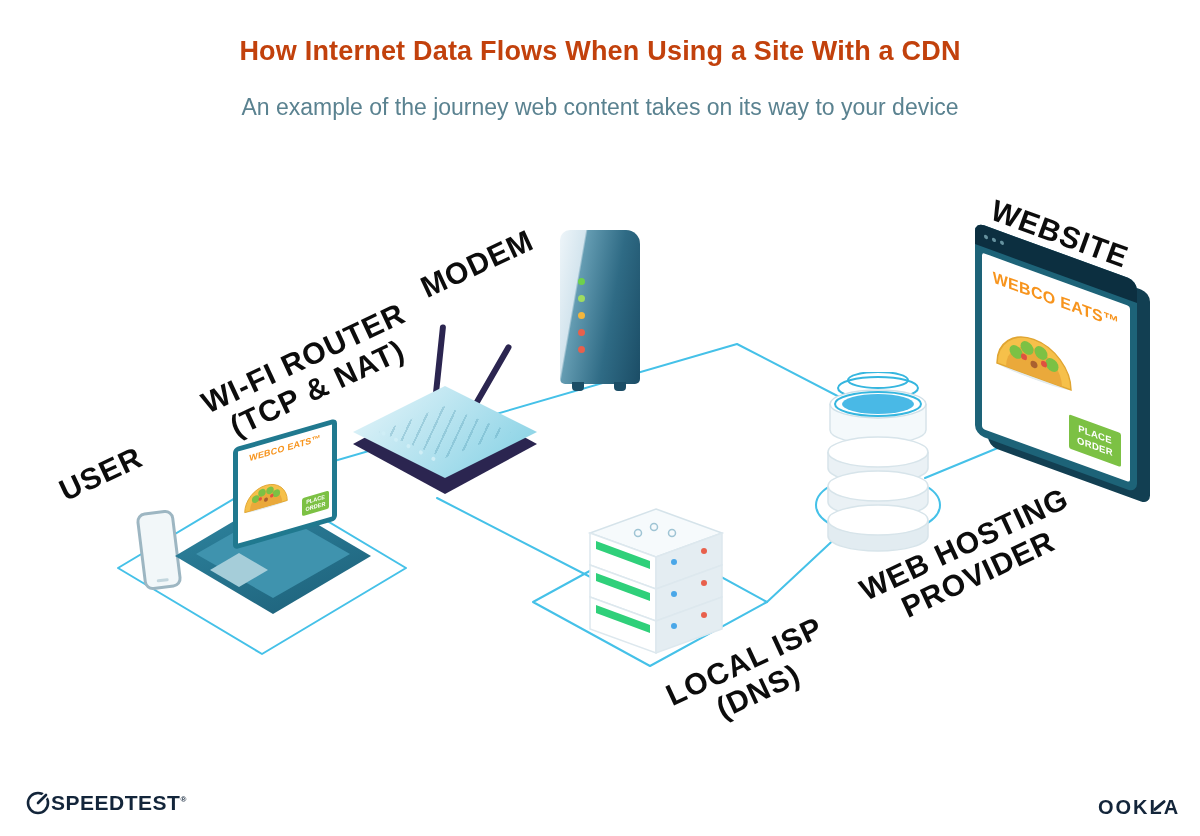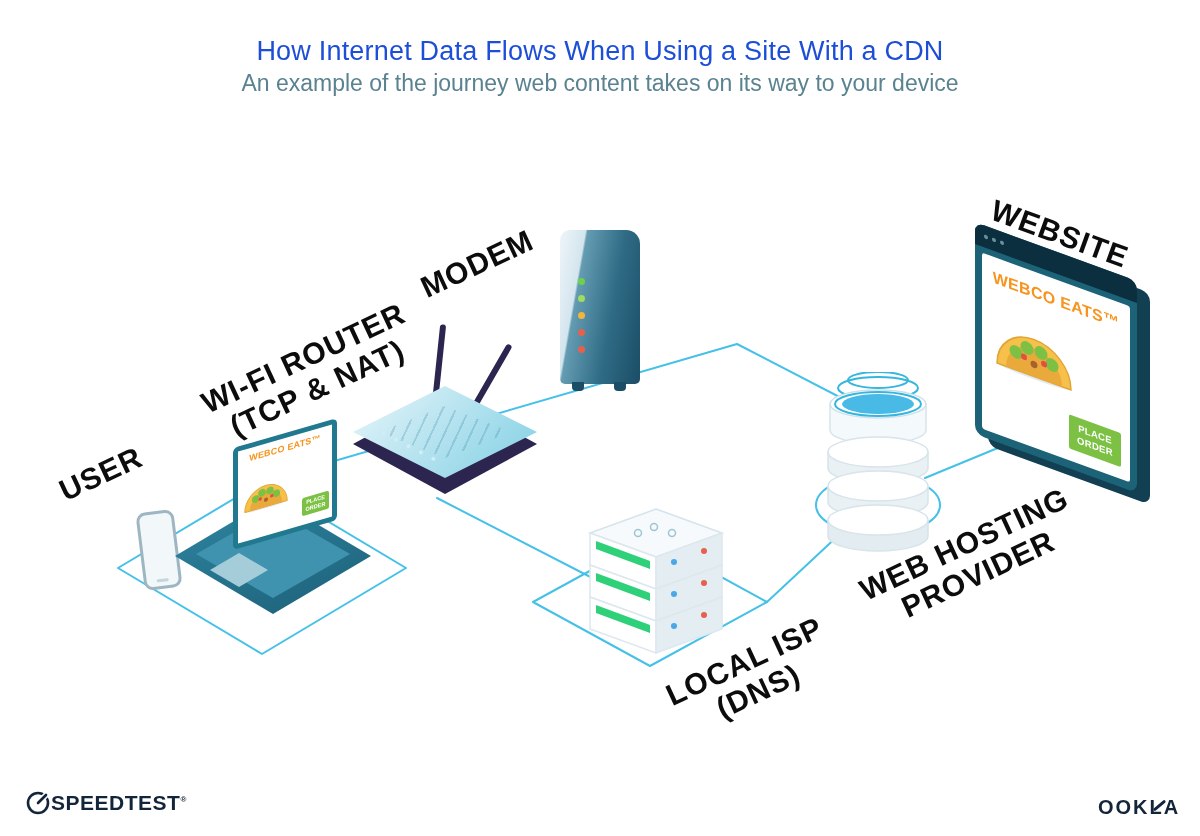--- a/index.html
+++ b/index.html
@@ -2,22 +2,22 @@
 <html><head>
 <meta charset="utf-8">
 <style>
   * { margin:0; padding:0; box-sizing:border-box; }
   html,body { background:#fff; }
   body { font-family:"Liberation Sans", sans-serif; }
   .canvas { position:relative; width:1200px; height:836px; margin:0 auto; background:#fff; overflow:hidden; }
 
   
   .header { position:absolute; top:36px; left:0; width:100%; text-align:center; z-index:5; }
-  .title { font-size:27px; font-weight:normal; color:#1d4ed8; letter-spacing:.2px; }
-  .subtitle { font-size:23px; color:#5a8290; margin-top:3px; font-weight:normal; }
+  .title { font-size:27px; font-weight:bold; color:#c2410c; letter-spacing:.2px; }
+  .subtitle { font-size:23px; color:#5a8290; margin-top:27px; font-weight:normal; }
 
   
   .lines { position:absolute; left:0; top:0; width:1200px; height:836px; z-index:1; }
 
   
   .node-label { position:absolute; z-index:4; font-weight:bold; font-size:30px; color:#0c0c0c;
                 line-height:1.1; text-align:center; white-space:nowrap; letter-spacing:1px; }
   .rot-neg { transform:rotate(-25deg); }
   .rot-pos { transform:rotate(20deg); }
 

